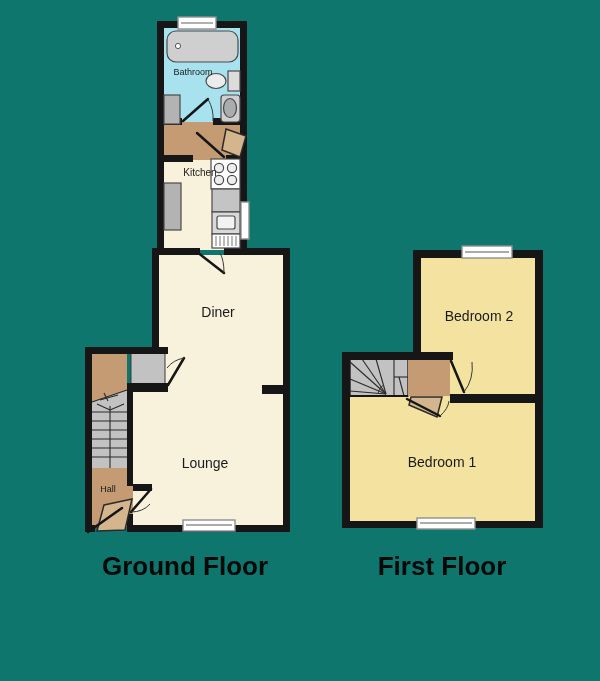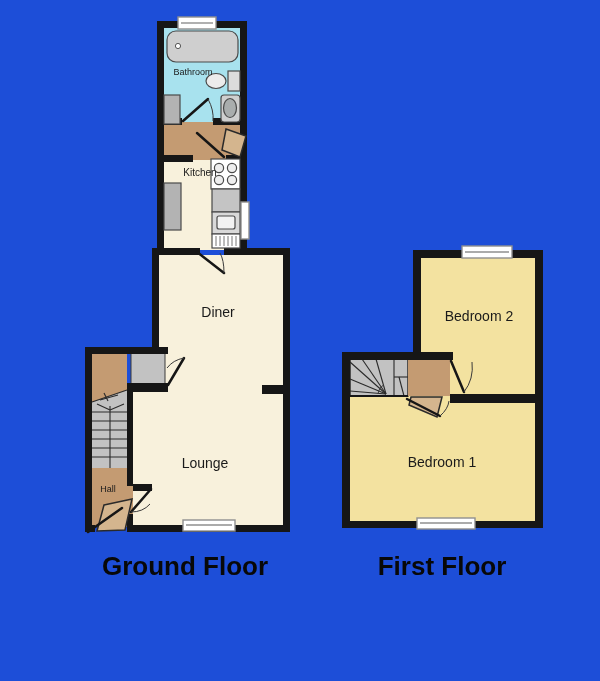--- a/index.html
+++ b/index.html
@@ -1,16 +1,16 @@
 <!DOCTYPE html>
 <html><head>
 <meta charset="utf-8">
 <style>
   html,body{margin:0;padding:0;background:#ffffff;}
-  .canvas{position:relative;width:600px;height:681px;background:#1d4ed8;overflow:hidden;
+  .canvas{position:relative;width:600px;height:681px;background:#0f766e;overflow:hidden;
           font-family:"Liberation Sans", sans-serif;}
   svg text{font-family:"Liberation Sans", sans-serif;}
   .room-label{fill:#1a1a1a;}
   .floor-title{fill:#080808;font-weight:bold;font-size:26px;}
   .wall{fill:#161616;}
   .doorline{stroke:#161616;stroke-width:2.5;fill:none;stroke-linecap:round;}
   .doorarc{stroke:#3a3a3a;stroke-width:1;fill:none;}
   .fixture{stroke:#4a4a4a;stroke-width:1.2;}
   .stairline{stroke:#2a2a2a;stroke-width:1.1;}
 </style>

